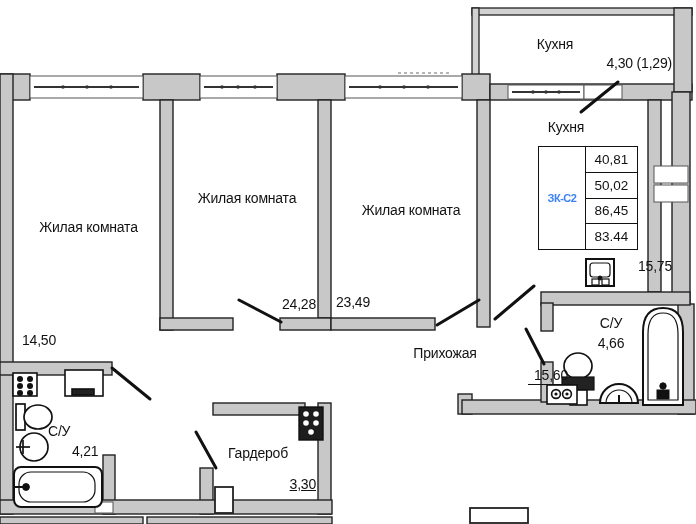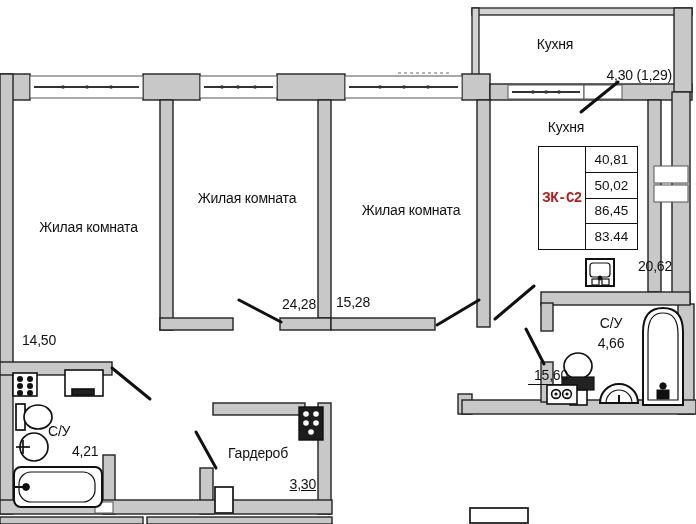--- a/index.html
+++ b/index.html
@@ -14,23 +14,22 @@
   }
   .lbl.center{text-align:center;}
   .lbl.right{text-align:right;}
   .lbl.underline{border-bottom:1.6px solid #121212;padding-bottom:1px;}
   .stamp{
     position:absolute;left:538px;top:146px;width:100px;height:104px;
     display:flex;border:1.8px solid #121212;background:#fff;box-sizing:border-box;
   }
   .stamp-code{
     width:46px;display:flex;align-items:center;justify-content:center;
-    border-right:1.6px solid #121212;font-size:14px;font-weight:700;color:#b91c1c;
+    border-right:1.6px solid #121212;font-size:11px;font-weight:700;color:#3b82f6;
     letter-spacing:-0.5px;
-    font-family:Liberation Mono, monospace;
   }
   .stamp-rows{flex:1;display:flex;flex-direction:column;}
   .stamp-row{
     flex:1;display:flex;align-items:center;justify-content:center;
     font-size:13.5px;color:#121212;border-bottom:1.6px solid #121212;
   }
   .stamp-row:last-child{border-bottom:none;}
 </style>
 </head>
 <body>
@@ -208,38 +207,39 @@
     </g>
   </svg>
 
   <div class="lbl center" style="left:16px;top:220px;width:145px;">Жилая комната</div>
   <div class="lbl" style="left:22px;top:333px;width:50px;">14,50</div>
 
   <div class="lbl center" style="left:176px;top:191px;width:142px;">Жилая комната</div>
   <div class="lbl right" style="left:272px;top:297px;width:44px;">24,28</div>
 
   <div class="lbl center" style="left:340px;top:203px;width:142px;">Жилая комната</div>
-  <div class="lbl" style="left:336px;top:295px;width:44px;">15,28</div>
+  <div class="lbl" style="left:336px;top:295px;width:44px;">23,49</div>
 
   <div class="lbl center" style="left:528px;top:120px;width:76px;">Кухня</div>
-  <div class="lbl right" style="left:626px;top:259px;width:46px;">20,62</div>
-
+  <div class="lbl right" style="left:626px;top:259px;width:46px;">15,75</div>
+
+  <div class="lbl center" style="left:386px;top:346px;width:118px;">Прихожая</div>
   <div class="lbl center underline" style="left:496px;top:368px;width:46px;margin-left:32px;">15,60</div>
 
   <div class="lbl" style="left:48px;top:424px;width:40px;">С/У</div>
   <div class="lbl" style="left:72px;top:444px;width:40px;">4,21</div>
 
   <div class="lbl center" style="left:592px;top:316px;width:38px;">С/У</div>
   <div class="lbl center" style="left:590px;top:336px;width:42px;">4,66</div>
 
   <div class="lbl center" style="left:214px;top:446px;width:88px;">Гардероб</div>
   <div class="lbl right" style="left:276px;top:477px;width:40px;text-decoration:underline;">3,30</div>
 
   <div class="lbl center" style="left:522px;top:37px;width:66px;">Кухня</div>
-  <div class="lbl right" style="left:586px;top:56px;width:86px;margin-top:12px;">4,30 (1,29)</div>
+  <div class="lbl right" style="left:586px;top:56px;width:86px;">4,30 (1,29)</div>
 
   <div class="stamp">
     <div class="stamp-code">ЗК-С2</div>
     <div class="stamp-rows">
       <div class="stamp-row">40,81</div>
       <div class="stamp-row">50,02</div>
       <div class="stamp-row">86,45</div>
       <div class="stamp-row">83.44</div>
     </div>
   </div>

